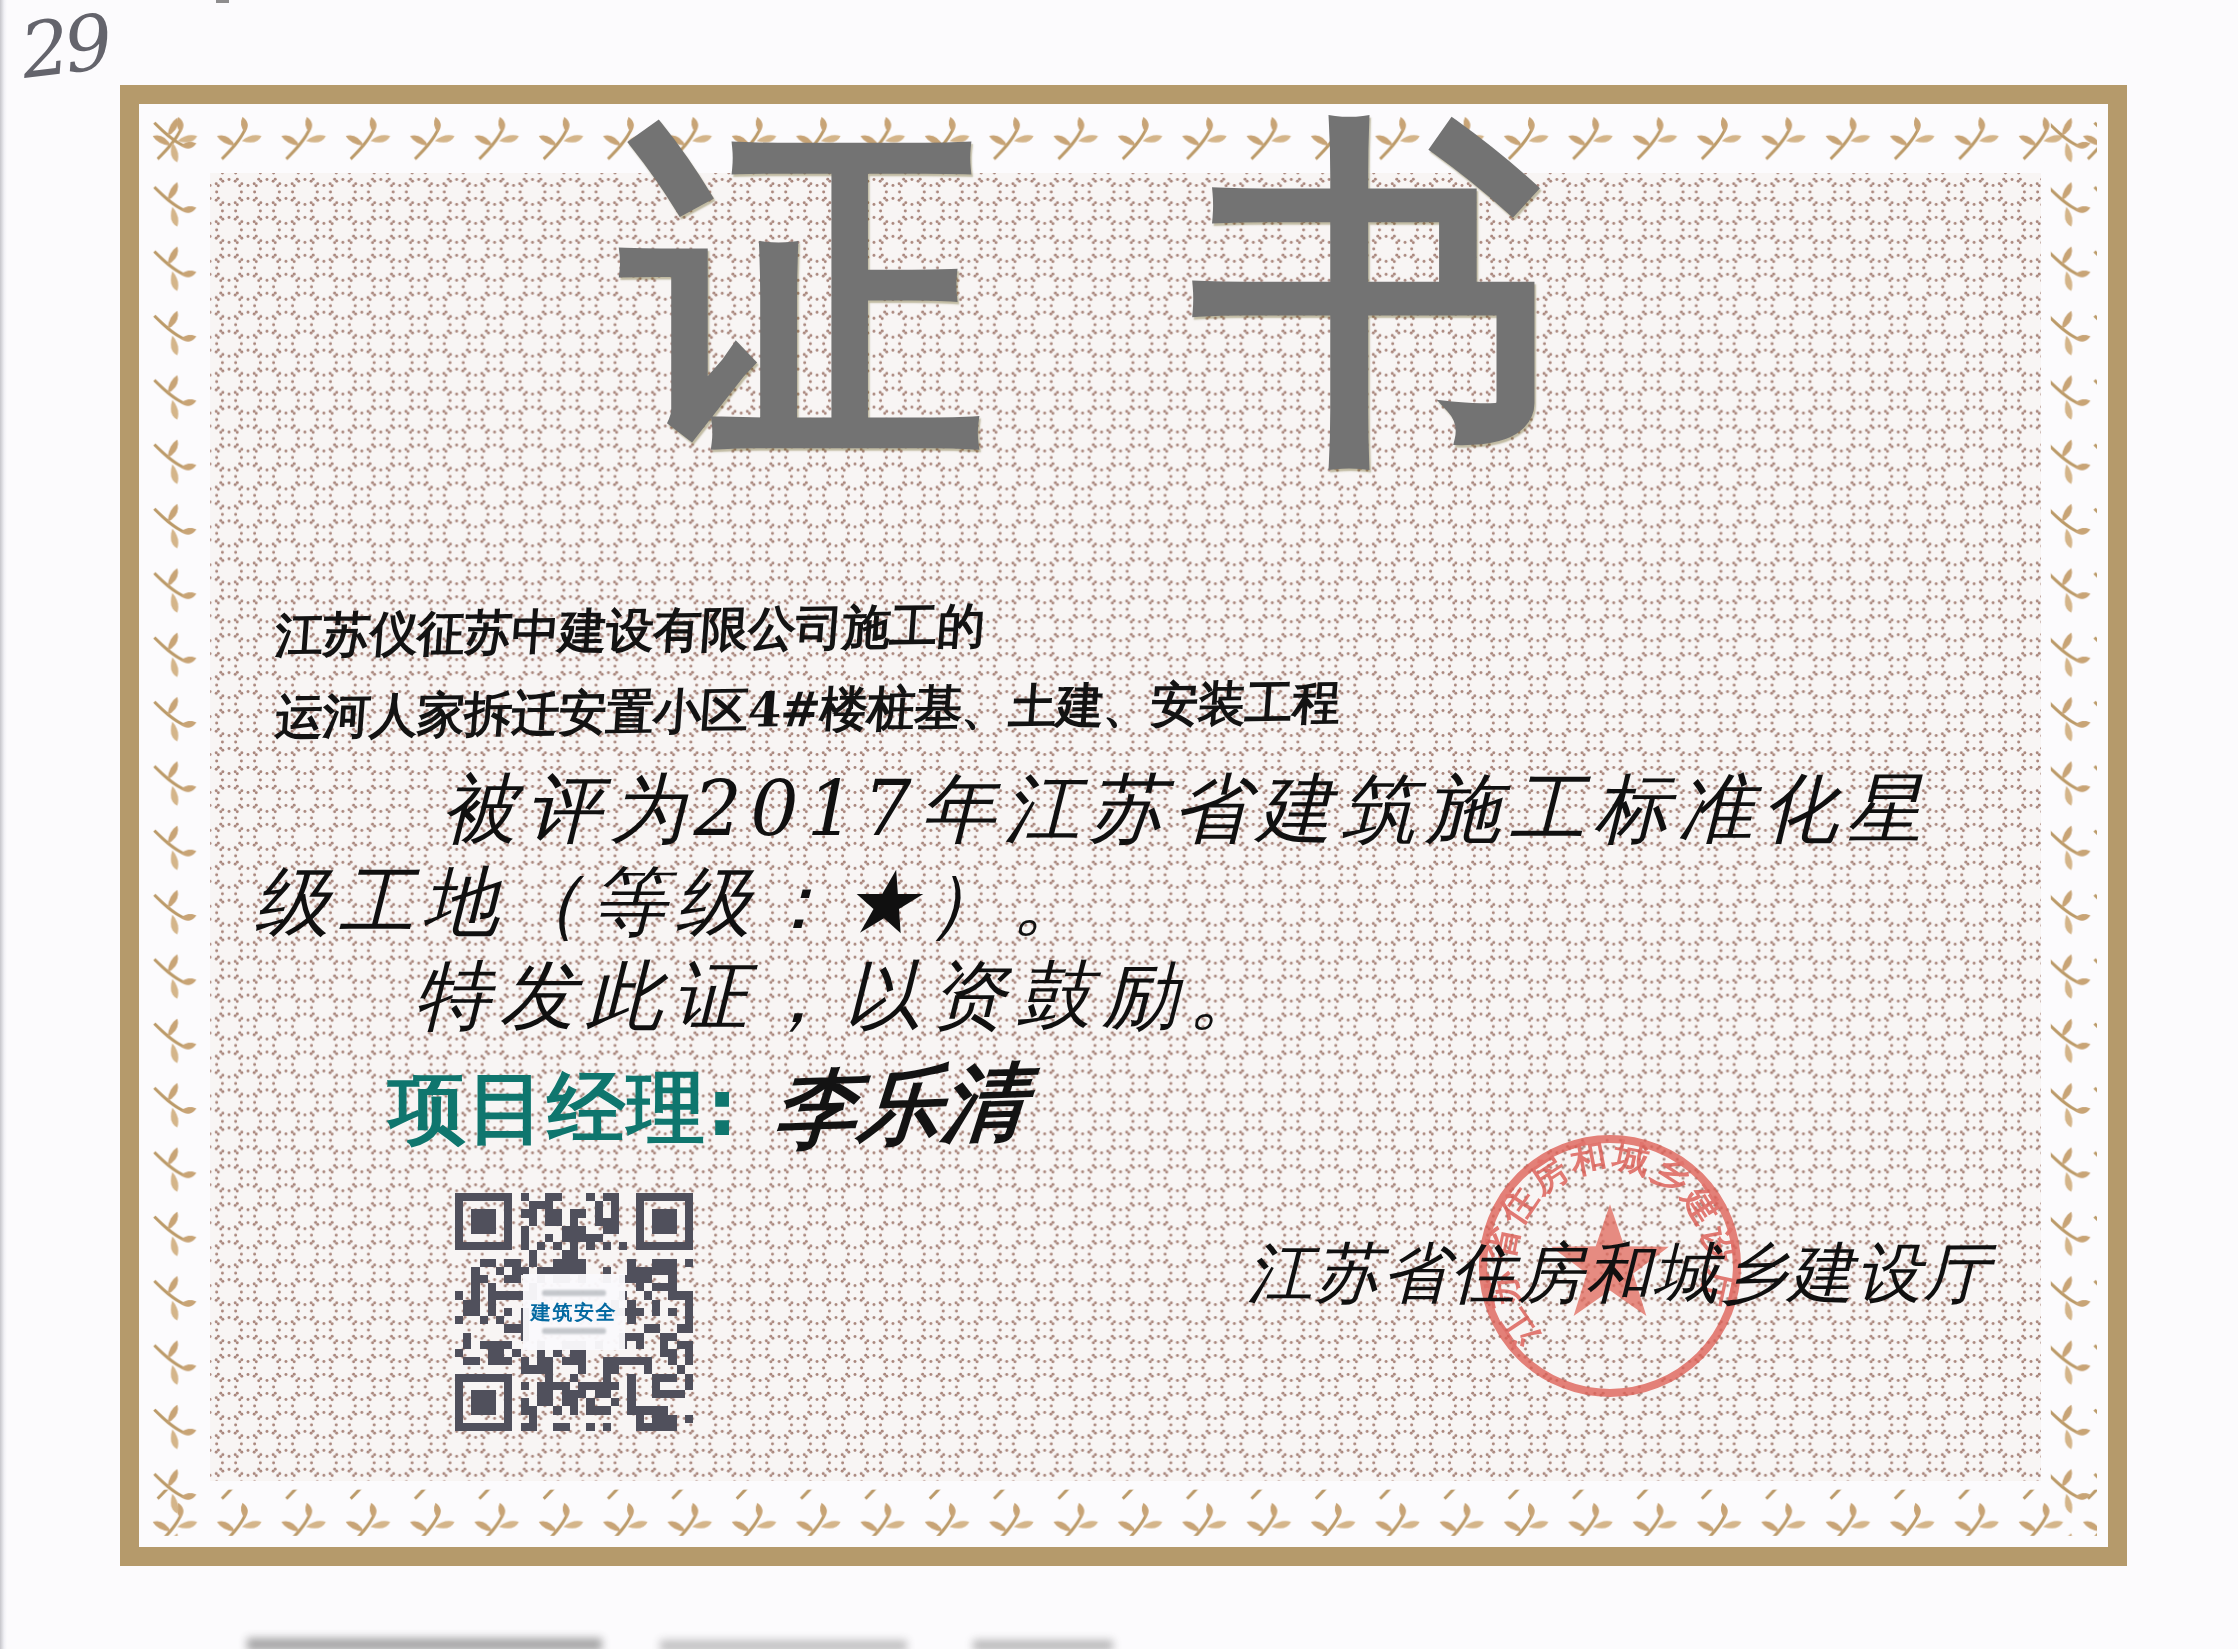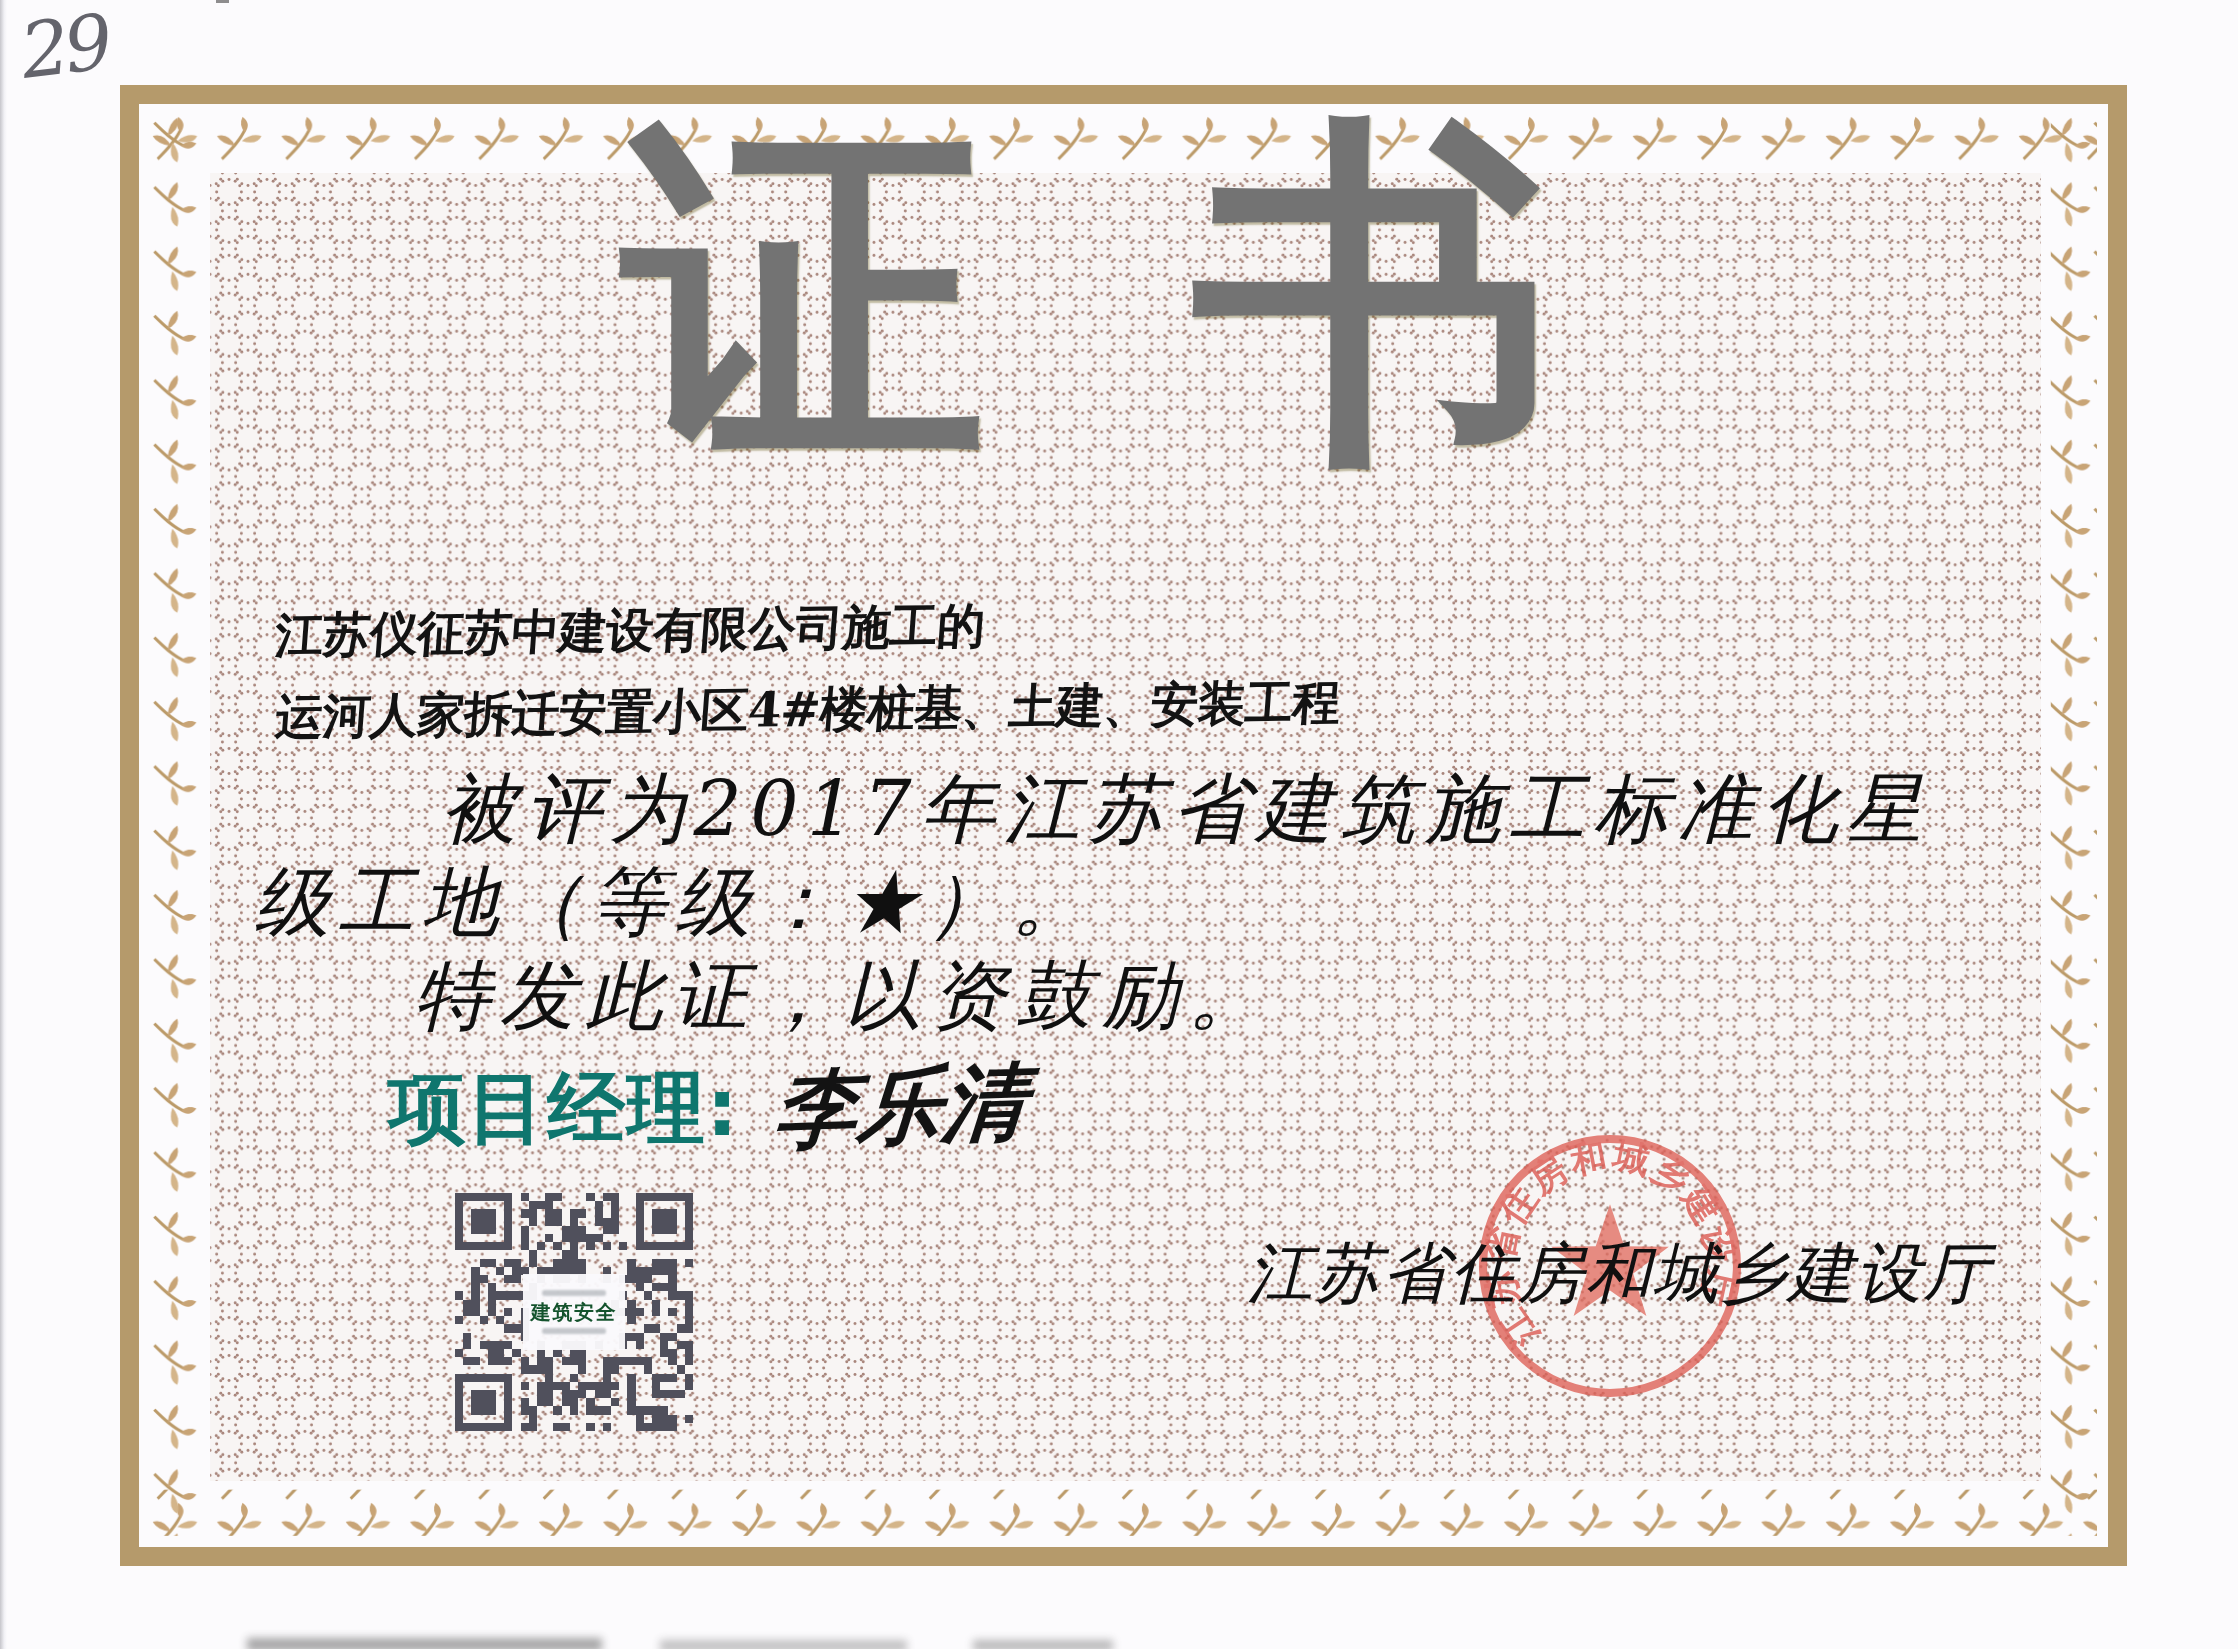--- a/index.html
+++ b/index.html
@@ -59,21 +59,21 @@
   .date{left:1317px;top:1330px;font-size:53px;letter-spacing:15px;z-index:5;}
   
   .qr-wrap{left:455px;top:1193px;width:238px;height:238px;z-index:4;}
   .qr-wrap svg{display:block;width:238px;height:238px;}
   .qr-center{
     position:absolute;left:50%;top:50%;transform:translate(-50%,-50%);
     width:102px;height:76px;background:rgba(250,249,252,.96);
     display:flex;flex-direction:column;align-items:center;justify-content:center;gap:5.8px;
   }
   .qr-tiny-bar{width:64px;height:5.8px;background:#9aa0a6;opacity:.55;border-radius:2.5px;filter:blur(0.8px);}
-  .qr-label{font-family:"DejaVu Serif", serif;font-size:20px;font-weight:bold;color:#14532d;letter-spacing:1.6px;line-height:1;}
+  .qr-label{font-family:"DejaVu Serif", serif;font-size:20px;font-weight:bold;color:#0369a1;letter-spacing:1.6px;line-height:1;}
   
   .seal{left:1470px;top:1126px;width:280px;height:280px;z-index:3;opacity:.85;}
   
   .smudge{position:absolute;background:#3c3c3c;filter:blur(4.1px);opacity:.45;}
   .sm1{left:247px;top:1638px;width:355px;height:13px;}
   .sm2{left:660px;top:1640px;width:247px;height:11.5px;opacity:.3;}
   .sm3{left:973px;top:1640px;width:140px;height:10.7px;opacity:.35;}
 </style>
 </head>
 <body>

